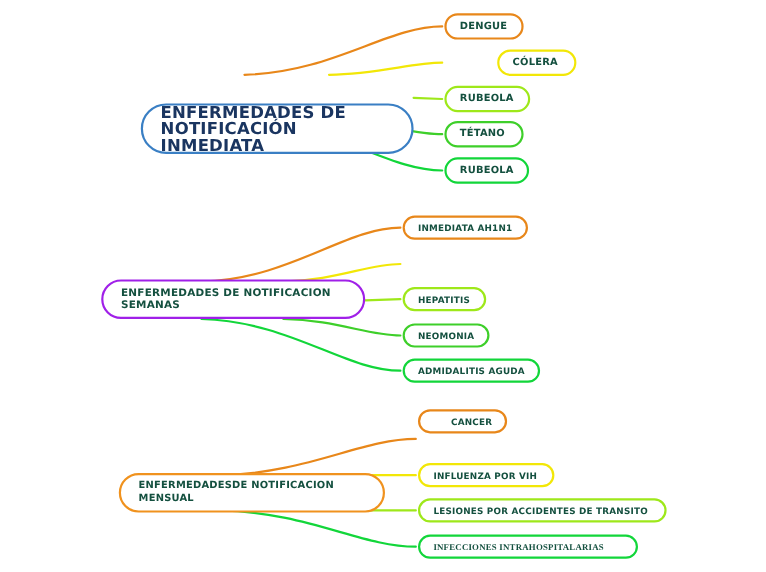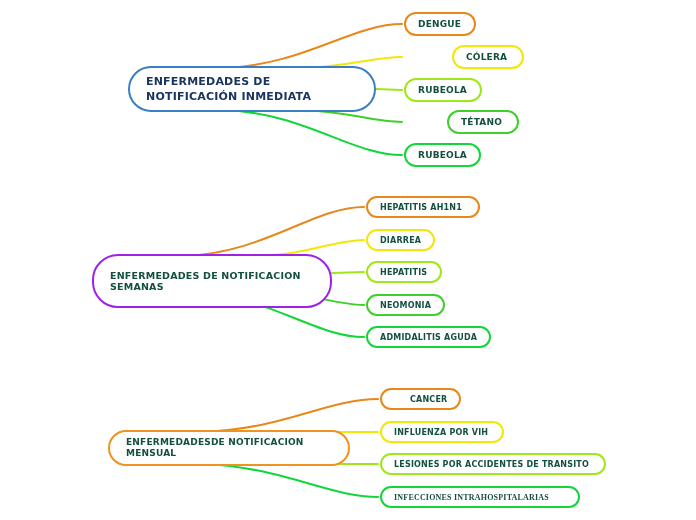--- a/index.html
+++ b/index.html
@@ -46,22 +46,23 @@
   .leaf-node {
     border-width: 2px;
     border-radius: 14px;
     padding: 3px 12px;
     font-weight: bold;
     letter-spacing: 0.2px;
   }
   .root-1 {
     border-color: #3a7fc4;
     color: #1a3560;
-    font-size: 11px;
+    font-size: 15px;
     line-height: 15px;
+    margin-top: 28px;
   }
   .root-2 {
     border-color: #a020e8;
     color: #14503f;
     font-size: 9.5px;
     line-height: 11.5px;
   }
   .root-3 {
     border-color: #f0921e;
     color: #14503f;
@@ -94,28 +95,27 @@
       <path d="M 199.96 432 C 280.078 430.35, 328.1488 399, 378 399" fill="none" stroke="#e8871a" stroke-width="2" stroke-linecap="round"></path>
       <path d="M 299.9866666666667 432 C 335.0926666666667 432, 356.1562666666667 432, 378 432" fill="none" stroke="#f2e707" stroke-width="2" stroke-linecap="round"></path>
       <path d="M 299.9866666666667 464 C 335.0926666666667 464, 356.1562666666667 464, 378 464" fill="none" stroke="#9ee81a" stroke-width="2" stroke-linecap="round"></path>
       <path d="M 199.96 464 C 280.078 465.65, 328.1488 497, 378 497" fill="none" stroke="#12d63a" stroke-width="2" stroke-linecap="round"></path>
     </svg>
 <div class="node root-node root-1" style="left: 128px; top: 66px; width: 248px; height: 46px; border-color: rgb(58, 127, 196); color: rgb(26, 53, 96);"><span>ENFERMEDADES DE
 NOTIFICACIÓN INMEDIATA</span></div>
     <div class="node leaf-node leaf-s1" style="left: 404px; top: 12px; min-width: 72px; height: 24px; border-color: rgb(232, 135, 26);"><span>DENGUE</span></div>
     <div class="node leaf-node leaf-s1" style="left: 404px; top: 45px; min-width: 72px; height: 24px; border-color: rgb(242, 231, 7); margin-left: 48px;"><span>CÓLERA</span></div>
     <div class="node leaf-node leaf-s1" style="left: 404px; top: 78px; min-width: 78px; height: 24px; border-color: rgb(158, 232, 26);"><span>RUBEOLA</span></div>
-    <div class="node leaf-node leaf-s1" style="left: 404px; top: 110px; min-width: 72px; height: 24px; border-color: rgb(62, 207, 42); margin-left: 43px;"><span>TÉTANO</span></div>
+    <div class="node leaf-node leaf-s1" style="left: 404px; top: 110px; min-width: 72px; height: 24px; border-color: rgb(62, 207, 42);"><span>TÉTANO</span></div>
     <div class="node leaf-node leaf-s1" style="left: 404px; top: 143px; min-width: 72px; height: 24px; border-color: rgb(18, 214, 58);"><span>RUBEOLA</span></div>
-    <div class="node root-node root-2" style="left: 92px; top: 254px; width: 240px; height: 54px; border-color: rgb(160, 32, 232); color: rgb(20, 80, 63);"><span>ENFERMEDADES DE NOTIFICACION
+    <div class="node root-node root-2" style="left: 92px; top: 254px; width: 240px; height: 36px; border-color: rgb(160, 32, 232); color: rgb(20, 80, 63);"><span>ENFERMEDADES DE NOTIFICACION
 SEMANAS</span></div>
-    <div class="node leaf-node leaf-s2" style="left: 366px; top: 196px; min-width: 114px; height: 22px; border-color: rgb(232, 135, 26);"><span>HEPATITIS AH1N1</span></div>
-    <div class="node leaf-node leaf-s2" style="left: 366px; top: 229px; min-width: 68px; height: 22px; border-color: rgb(242, 231, 7);"><span>DIARREA</span></div>
+    <div class="node leaf-node leaf-s2" style="left: 366px; top: 196px; min-width: 114px; height: 22px; border-color: rgb(232, 135, 26);"><span>INMEDIATA AH1N1</span></div>
     <div class="node leaf-node leaf-s2" style="left: 366px; top: 261px; min-width: 76px; height: 22px; border-color: rgb(158, 232, 26);"><span>HEPATITIS</span></div>
     <div class="node leaf-node leaf-s2" style="left: 366px; top: 294px; min-width: 78px; height: 22px; border-color: rgb(62, 207, 42);"><span>NEOMONIA</span></div>
     <div class="node leaf-node leaf-s2" style="left: 366px; top: 326px; min-width: 124px; height: 22px; border-color: rgb(18, 214, 58);"><span>ADMIDALITIS AGUDA</span></div>
     <div class="node root-node root-3" style="left: 108px; top: 430px; width: 242px; height: 36px; border-color: rgb(240, 146, 30); color: rgb(20, 80, 63);"><span>ENFERMEDADESDE NOTIFICACION
 MENSUAL</span></div>
-    <div class="node leaf-node leaf-s3" style="left: 380px; top: 388px; min-width: 66px; height: 22px; border-color: rgb(232, 135, 26); padding-left: 28px;"><span>CANCER</span></div>
+    <div class="node leaf-node leaf-s3" style="left: 380px; top: 372px; min-width: 66px; height: 22px; border-color: rgb(232, 135, 26); padding-left: 28px;"><span>CANCER</span></div>
     <div class="node leaf-node leaf-s3" style="left: 380px; top: 421px; min-width: 124px; height: 22px; border-color: rgb(242, 231, 7);"><span>INFLUENZA POR VIH</span></div>
     <div class="node leaf-node leaf-s3" style="left: 380px; top: 453px; min-width: 226px; height: 22px; border-color: rgb(158, 232, 26);"><span>LESIONES POR ACCIDENTES DE TRANSITO</span></div>
     <div class="node leaf-node leaf-s3" style="left: 380px; top: 486px; min-width: 200px; height: 22px; border-color: rgb(18, 214, 58); font-family: Liberation Serif, serif;"><span>INFECCIONES INTRAHOSPITALARIAS</span></div>
   </div>
 
 </body></html>

